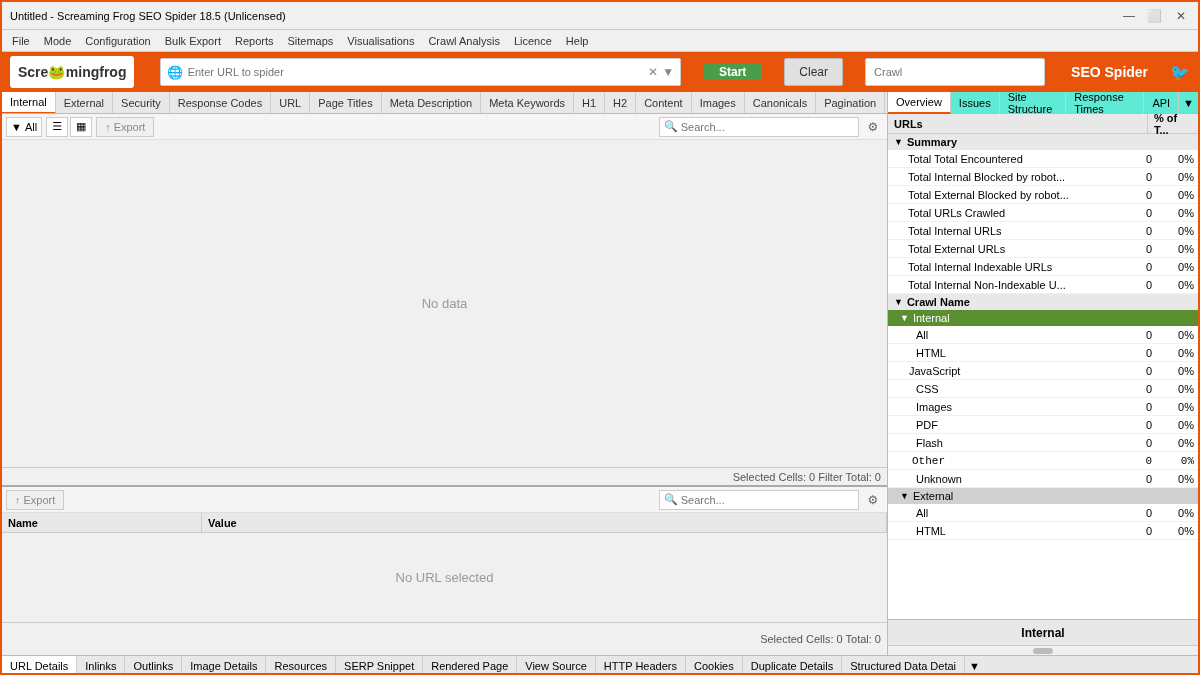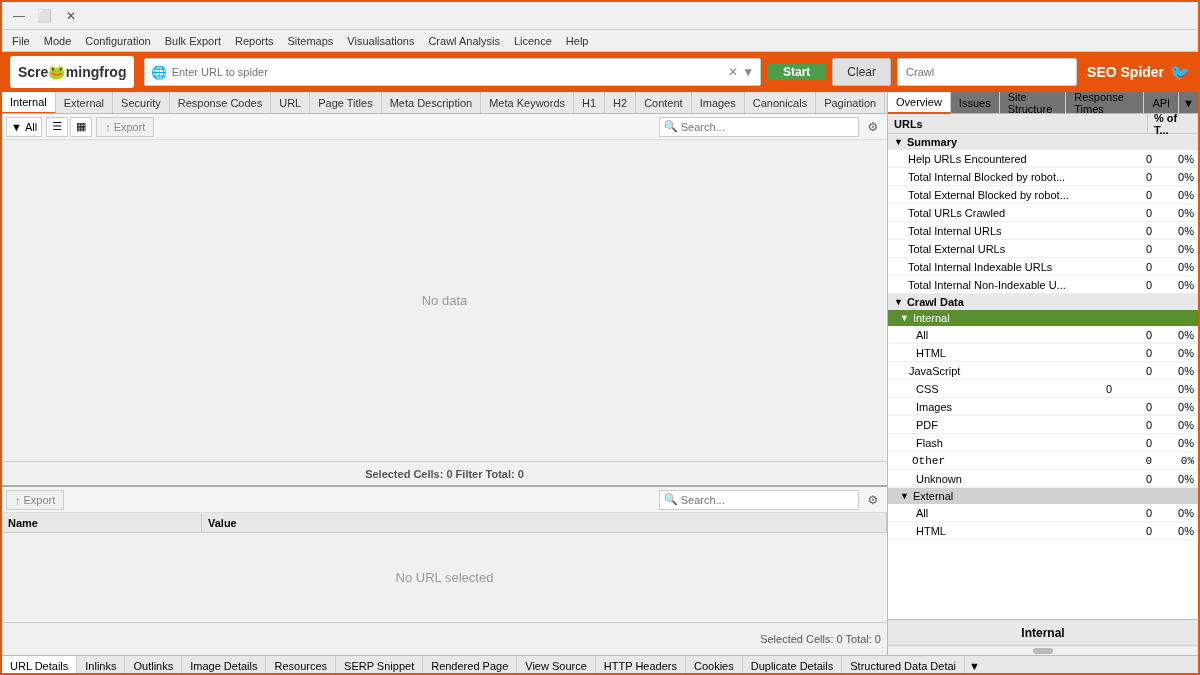--- a/index.html
+++ b/index.html
@@ -44,21 +44,21 @@
       color: #333;
       cursor: pointer;
     }
     
     #toolbar {
       background: #e8540a;
       height: 40px;
       display: flex;
       align-items: center;
       padding: 0 8px;
-      gap: 6px;
+      gap: 22px;
     }
     #logo {
       display: flex;
       align-items: center;
       background: #fff;
       border-radius: 3px;
       padding: 2px 8px;
       height: 32px;
       margin-right: 4px;
     }
@@ -255,29 +255,28 @@
       display: flex;
       align-items: center;
       justify-content: center;
       color: #999;
       font-size: 13px;
     }
 
     
     #table-status-bar {
       background: #f0f0f0;
-      height: 24px;
-      display: flex;
-      align-items: center;
-      justify-content: center;
+      height: 18px;
+      display: flex;
+      align-items: center;
+      justify-content: flex-end;
       padding: 0 6px;
       font-size: 11px;
       color: #555;
       border-top: 1px solid #ccc;
-      font-weight: bold;
     }
     #bottom-filter-row {
       background: #f5f5f5;
       display: flex;
       align-items: center;
       height: 26px;
       padding: 0 4px;
       border-bottom: 1px solid #ddd;
       gap: 4px;
     }
@@ -315,21 +314,21 @@
     }
 
     
     #right-panel {
       width: 310px;
       display: flex;
       flex-direction: column;
       background: #fff;
     }
     #right-tabs {
-      background: #737373;
+      background: #5eead4;
       display: flex;
       align-items: center;
       height: 22px;
       border-bottom: 1px solid #bbb;
     }
     .right-tab {
       padding: 2px 8px;
       font-size: 11px;
       cursor: pointer;
       border-right: 1px solid #ccc;
@@ -450,20 +449,21 @@
       height: 170px;
       display: flex;
       flex-direction: column;
       border-top: 2px solid #aaa;
     }
   </style>
 </head>
 <body>
 
 <div id="title-bar">
+  <span>Untitled - Screaming Frog SEO Spider 18.5 (Unlicensed)</span>
   <div class="controls">
     <div class="ctrl-btn">—</div>
     <div class="ctrl-btn">⬜</div>
     <div class="ctrl-btn">✕</div>
   </div>
 </div>
 
 <div id="menu-bar">
     <div class="menu-item">File</div>
     <div class="menu-item">Mode</div>
@@ -591,21 +591,21 @@
     <div id="right-col-header">
       <div class="right-col">URLs</div>
       <div class="right-col-pct">% of T...</div>
     </div>
     <div id="right-data">
         <div class="section-header">
           <span class="section-arrow">▼</span>
           <span>Summary</span>
         </div>
         <div class="right-row">
-          <span class="row-label">Help URLs Encountered</span>
+          <span class="row-label">Total Total Encountered</span>
           <span class="row-urls">0</span>
           <span class="row-pct">0%</span>
         </div>
         <div class="right-row">
           <span class="row-label">Total Internal Blocked by robot...</span>
           <span class="row-urls">0</span>
           <span class="row-pct">0%</span>
         </div>
         <div class="right-row">
           <span class="row-label">Total External Blocked by robot...</span>
@@ -632,42 +632,42 @@
           <span class="row-urls">0</span>
           <span class="row-pct">0%</span>
         </div>
         <div class="right-row">
           <span class="row-label">Total Internal Non-Indexable U...</span>
           <span class="row-urls">0</span>
           <span class="row-pct">0%</span>
         </div>
         <div class="section-header">
           <span class="section-arrow">▼</span>
-          <span>Crawl Data</span>
+          <span>Crawl Name</span>
         </div>
         <div class="sub-section-header highlighted" style="background: rgb(90, 143, 48); color: rgb(255, 255, 255);">
           <span style="font-size:9px;">▼</span>
           <span>Internal</span>
         </div>
         <div class="right-row" style="padding-left: 24px;">
           <span class="row-label">All</span>
           <span class="row-urls">0</span>
           <span class="row-pct">0%</span>
         </div>
         <div class="right-row" style="padding-left: 24px;">
           <span class="row-label">HTML</span>
           <span class="row-urls">0</span>
           <span class="row-pct">0%</span>
         </div>
         <div class="right-row" style="padding-left: 17px;">
           <span class="row-label">JavaScript</span>
           <span class="row-urls">0</span>
           <span class="row-pct">0%</span>
         </div>
-        <div class="right-row" style="padding-left: 24px; gap: 40px;">
+        <div class="right-row" style="padding-left: 24px;">
           <span class="row-label">CSS</span>
           <span class="row-urls">0</span>
           <span class="row-pct">0%</span>
         </div>
         <div class="right-row" style="padding-left: 24px;">
           <span class="row-label">Images</span>
           <span class="row-urls">0</span>
           <span class="row-pct">0%</span>
         </div>
         <div class="right-row" style="padding-left: 24px;">

